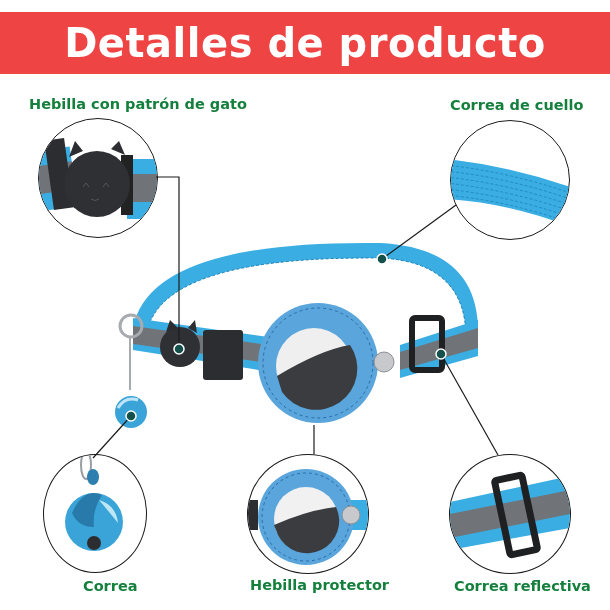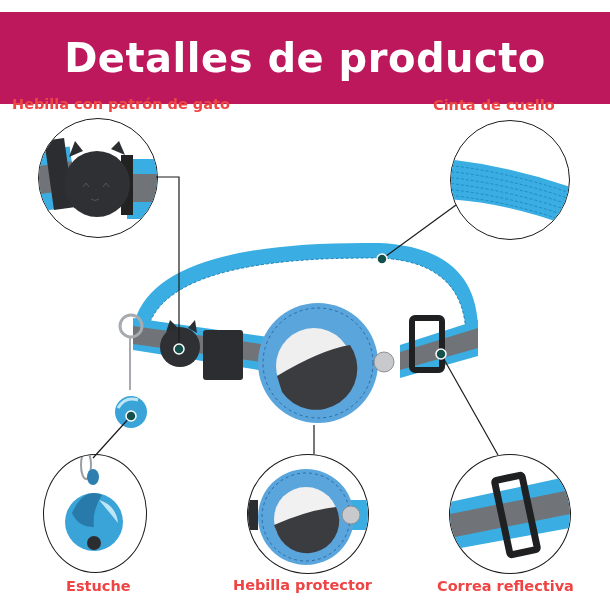--- a/index.html
+++ b/index.html
@@ -1,32 +1,32 @@
 <!DOCTYPE html>
 <html><head>
 <meta charset="utf-8">
 <style>
   html,body{margin:0;padding:0;background:#fff;}
   body{width:610px;height:610px;position:relative;overflow:hidden;font-family:"DejaVu Sans","Liberation Sans",sans-serif;}
-  .banner{position:absolute;left:0;top:12px;width:610px;height:92px;background:#be185d;display:flex;align-items:center;justify-content:center;}
+  .banner{position:absolute;left:0;top:12px;width:610px;height:62px;background:#ef4444;display:flex;align-items:center;justify-content:center;}
   .banner-title{color:#fff;font-weight:bold;font-size:40px;letter-spacing:0.5px;font-family:"DejaVu Sans",sans-serif;}
-  .label{position:absolute;font-weight:bold;font-size:14.5px;color:#ef4444;white-space:nowrap;}
+  .label{position:absolute;font-weight:bold;font-size:14.5px;color:#15803d;white-space:nowrap;margin-left:17px;}
   .circle{position:absolute;border:1.6px solid #1b1b1b;border-radius:50%;overflow:hidden;background:#fff;}
   svg.overlay{position:absolute;left:0;top:0;pointer-events:none;}
 </style>
 </head>
 <body>
 
 <div class="banner">
   <span class="banner-title">Detalles de producto</span>
 </div>
 
 <div class="label" style="left:12px;top:96px;">Hebilla con patrón de gato</div>
-<div class="label" style="left:433px;top:97px;">Cinta de cuello</div>
-<div class="label" style="left:66px;top:578px;">Estuche</div>
+<div class="label" style="left:433px;top:97px;">Correa de cuello</div>
+<div class="label" style="left:66px;top:578px;">Correa</div>
 <div class="label" style="left:233px;top:577px;">Hebilla protector</div>
 <div class="label" style="left:437px;top:578px;">Correa reflectiva</div>
 
 <div class="circle" style="left:38px;top:118px;width:118px;height:118px;">
   <svg width="118" height="118" viewBox="0 0 118 118">
     <rect x="-5" y="30" width="40" height="60" fill="#3aaee3" transform="rotate(-8 15 60)"></rect>
     <rect x="-5" y="45" width="40" height="28" fill="#707478" transform="rotate(-8 15 60)"></rect>
     <rect x="88" y="40" width="35" height="60" fill="#3aaee3"></rect>
     <rect x="88" y="55" width="35" height="28" fill="#707478"></rect>
     <rect x="82" y="36" width="12" height="60" fill="#222"></rect>

